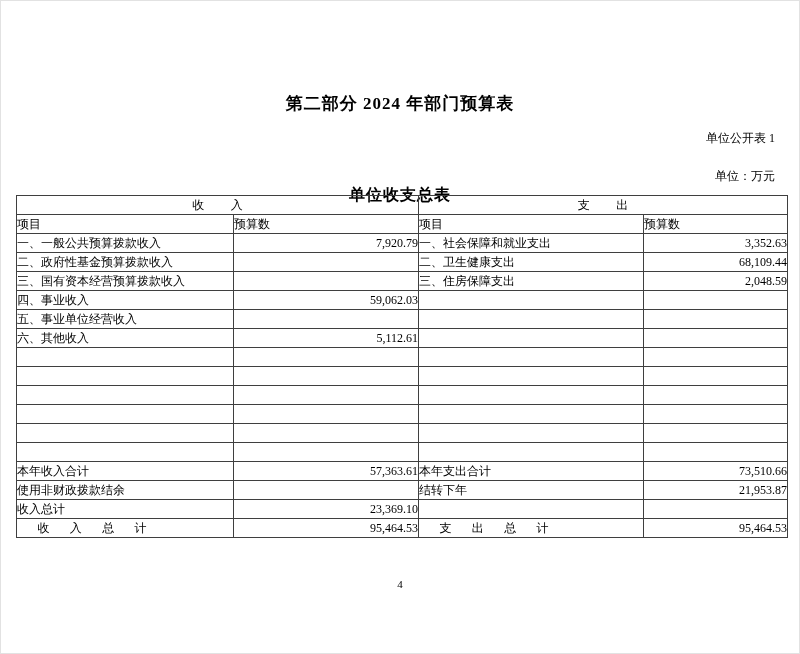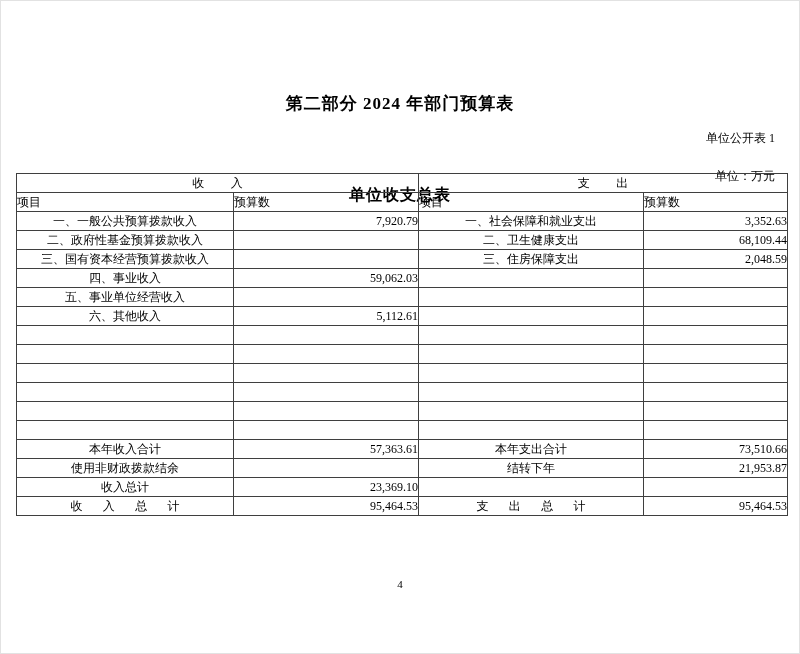--- a/index.html
+++ b/index.html
@@ -32,21 +32,21 @@
     text-align: center;
     font-size: 16px; font-weight: bold;
     letter-spacing: 1px;
     margin-top: 37px;
   }
   .unit-note {
     position: absolute; top: 167px; right: 24px;
     font-size: 12px;
   }
   table.budget-table {
-    position: absolute; top: 172px; left: 15px;
+    position: absolute; top: 194px; left: 15px;
     width: 771px; height: 288px;
     border-collapse: collapse;
     table-layout: fixed;
   }
   table.budget-table td, table.budget-table th {
     border: 1px solid #3f3f3f;
     font-size: 12px;
     font-weight: normal;
     height: 19px;
     padding: 0;
@@ -56,23 +56,23 @@
   }
   th.section-head {
     font-size: 14px; font-weight: bold;
     text-align: center;
     letter-spacing: 2.2em; text-indent: 2.2em;
   }
   th.col-head {
     font-size: 13px; font-weight: bold;
     text-align: left;
   }
-  td.lbl { text-align: center; padding-left: 4px; }
+  td.lbl { text-align: left; padding-left: 4px; }
   td.num { text-align: right; padding-right: 7px; }
-  td.center { text-align: center; padding-left: 0; }
+  td.center { padding-left: 0; }
   td.bold { font-weight: bold; }
   td.spaced { letter-spacing: 1.7em; text-indent: 1.7em; }
   .page-number {
     position: absolute; top: 577px; left: 0; width: 100%;
     text-align: center;
     font-size: 11px;
   }
 </style>
 </head>
 <body>

